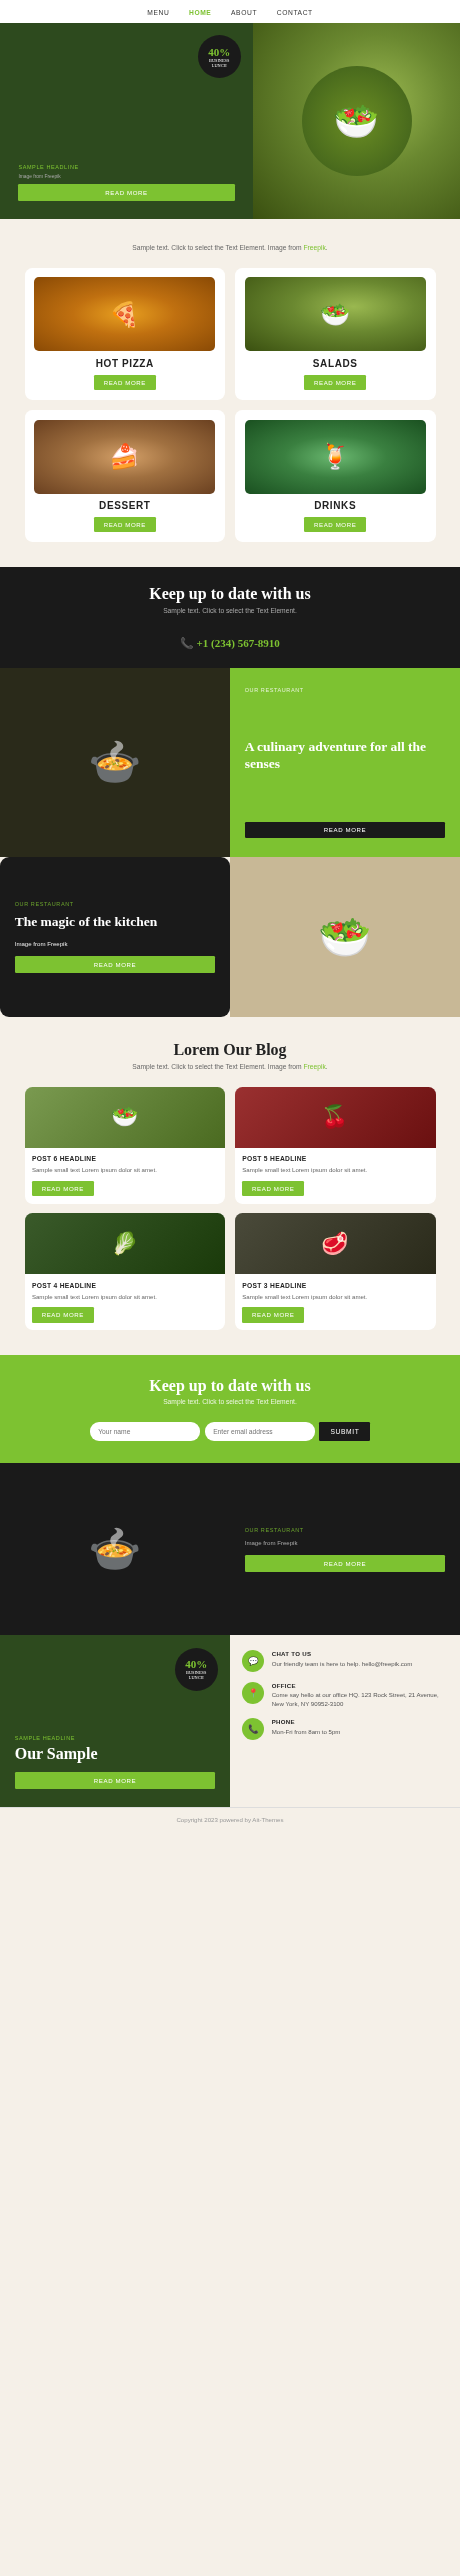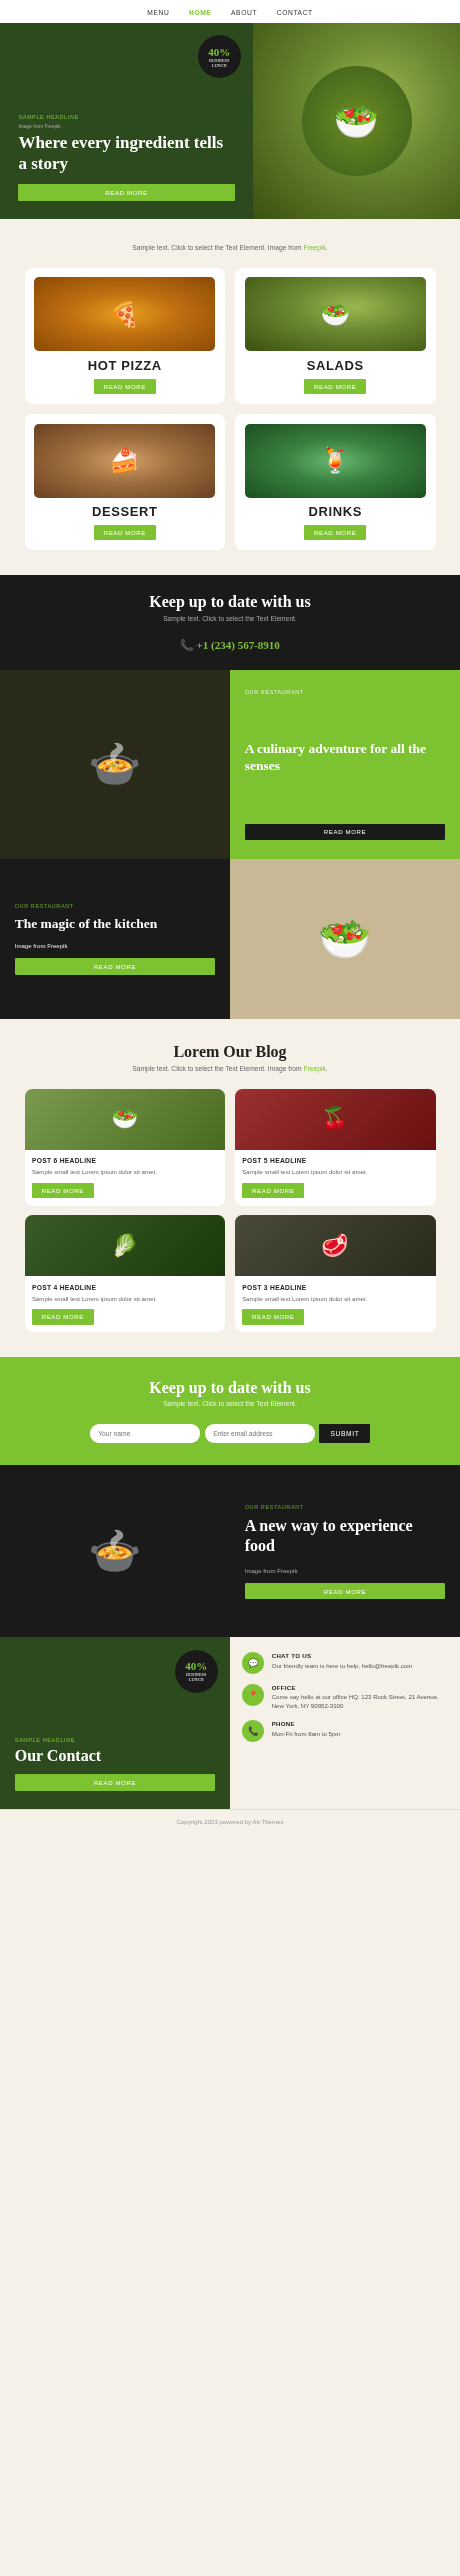--- a/index.html
+++ b/index.html
@@ -26,40 +26,40 @@
 
     
     .section { padding: 24.5px 24.5px; background: #f5f0e8; }
     .section-title { text-align: center; font-size: 16px; font-weight: bold; margin-bottom: 3.7px; }
     .section-sub { text-align: center; font-size: 6.7px; color: #666; margin-bottom: 17px; font-family: Arial, sans-serif; }
     .section-sub a { color: #7dc231; }
 
     .menu-grid { display: grid; grid-template-columns: 1fr 1fr; gap: 9.8px; }
     .menu-card { background: #fff; border-radius: 7.4px; padding: 9.8px; text-align: center; }
     .menu-card-img { width: 100%; height: 74px; border-radius: 4.9px; object-fit: cover; margin-bottom: 6.1px; display: flex; align-items: center; justify-content: center; font-size: 24.5px; background: #e8e0d0; }
-    .menu-card-title { font-size: 13px; text-transform: uppercase; letter-spacing: 0.6px; margin-bottom: 6.1px; font-family: Arial, sans-serif; font-weight: bold; }
+    .menu-card-title { font-size: 10px; text-transform: uppercase; letter-spacing: 0.6px; margin-bottom: 6.1px; font-family: Arial, sans-serif; font-weight: bold; }
 
     
     .contact-banner { background: #1a1a1a; padding: 18.4px 24.5px; text-align: center; }
     .contact-banner .section-title { color: #fff; }
     .contact-banner .section-sub { color: #aaa; }
-    .contact-phone { color: #7dc231; font-size: 11px; font-weight: bold; margin-top: 17px; }
+    .contact-phone { color: #7dc231; font-size: 11px; font-weight: bold; margin-top: 23px; }
 
     
     .two-col { display: flex; min-height: 160px; }
     .two-col-img { width: 50%; overflow: hidden; }
     .two-col-img .food-img { width: 100%; height: 100%; background: #2a2a1a; display: flex; align-items: center; justify-content: center; font-size: 43px; }
     .two-col-content { width: 50%; background: #7dc231; padding: 18.4px 14.7px; display: flex; flex-direction: column; justify-content: center; gap: 39px; }
     .restaurant-label { font-size: 5.5px; text-transform: uppercase; letter-spacing: 0.6px; color: #fff; margin-bottom: 6.1px; font-family: Arial, sans-serif; opacity: 0.8; }
     .col-title { font-size: 13.5px; font-weight: bold; color: #fff; line-height: 1.3; margin-bottom: 9.8px; }
     .col-sublabel { font-size: 6.1px; color: #eee; margin-bottom: 8.6px; font-family: Arial, sans-serif; }
 
     
     .two-col-rev { display: flex; min-height: 160px; }
-    .two-col-rev .left { width: 50%; background: #1a1a1a; padding: 18.4px 14.7px; display: flex; flex-direction: column; justify-content: center; }
+    .two-col-rev .left { width: 50%; background: #1a1a1a; padding: 18.4px 14.7px; display: flex; flex-direction: column; justify-content: center; border-radius: 9px; }
     .two-col-rev .right { width: 50%; overflow: hidden; }
     .two-col-rev .right .food-img2 { width: 100%; height: 100%; background: #c8b896; display: flex; align-items: center; justify-content: center; font-size: 43px; }
 
     
     .blog-grid { display: grid; grid-template-columns: 1fr 1fr; gap: 9.8px; }
     .blog-card { background: #fff; border-radius: 7.4px; overflow: hidden; }
     .blog-img { width: 100%; height: 61px; background: #666; display: flex; align-items: center; justify-content: center; font-size: 22px; }
     .blog-body { padding: 7.4px; }
     .blog-headline { font-size: 6.7px; font-weight: bold; text-transform: uppercase; letter-spacing: 0.3px; margin-bottom: 3.7px; font-family: Arial, sans-serif; }
     .blog-text { font-size: 6.1px; color: #666; margin-bottom: 6.1px; font-family: Arial, sans-serif; line-height: 1.4; }
@@ -118,21 +118,20 @@
 <section class="hero">
   <div class="hero-left">
     <div class="hero-badge">
       <span class="pct">40%</span>
       <span class="label">
         <span>BUSINESS</span><br><span>LUNCH</span>
       </span>
     </div>
     <div class="hero-label">SAMPLE HEADLINE</div>
     <div class="hero-sublabel">Image from Freepik</div>
-    <h1 class="hero-title">Where every ingredient tells a story</h1>
     <button class="btn-green">READ MORE</button>
   </div>
   <div class="hero-right food-salad">
     <div class="food-circle">🥗</div>
   </div>
 </section>
 
 <section class="section">
   <p class="section-sub">
     Sample text. Click to select the Text Element. Image from <a>Freepik</a>.
@@ -242,36 +241,35 @@
     <button>SUBMIT</button>
   </div>
 </section>
 
 <div class="new-way">
   <div class="left food-dark">
     <span style="font-size:43px;">🍲</span>
   </div>
   <div class="right">
     <div class="restaurant-label">OUR RESTAURANT</div>
-    <h2 class="col-title">A new way to experience food</h2>
     <div class="col-sublabel">Image from Freepik</div>
     <button class="btn-green">READ MORE</button>
   </div>
 </div>
 
 <div class="contact-section">
   <div class="contact-left" style="background:#2d4a1e;">
     <div class="contact-badge">
       <span class="pct">40%</span>
       <span class="label">
         <span>BUSINESS</span><br><span>LUNCH</span>
       </span>
     </div>
     <div class="hero-label">SAMPLE HEADLINE</div>
-    <h2 style="font-size:16px;color:#fff;font-weight:bold;margin-bottom:9.8px;">Our Contact</h2>
+    <h2 style="font-size:16px;color:#fff;font-weight:bold;margin-bottom:9.8px;">Our Sample</h2>
     <button class="btn-green">READ MORE</button>
   </div>
   <div class="contact-right">
     <div class="contact-info-item">
       <div class="contact-icon">💬</div>
       <div>
         <div class="contact-info-title">CHAT TO US</div>
         <div class="contact-info-text">Our friendly team is here to help.
 hello@freepik.com</div>
       </div>

